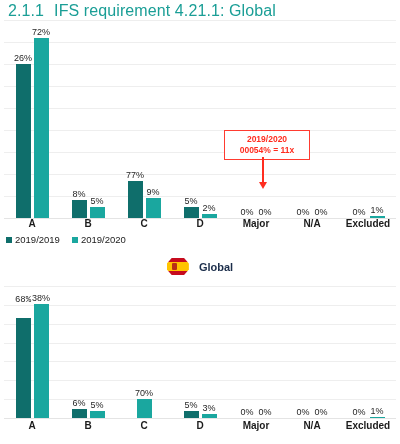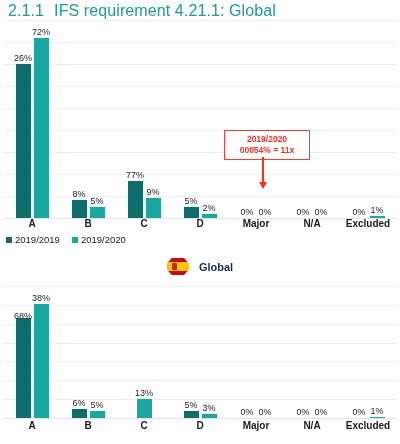--- a/index.html
+++ b/index.html
@@ -346,41 +346,41 @@
         <div class="gridline" style="top: 56.5714px;"></div>
         <div class="gridline" style="top: 75.4286px;"></div>
         <div class="gridline" style="top: 94.2857px;"></div>
         <div class="gridline" style="top: 113.143px;"></div>
         <div class="gridline baseline" style="top: 132px;"></div>
       </div>
     <div class="groups" id="groups-spain">
         <div class="group">
           <div class="bar-wrap">
             <div class="bar" style="height: 99.7333px;"></div>
-            <div class="bar-label" style="bottom: 97px;">68%</div>
+            <div class="bar-label" style="bottom: 113px; font-family: Liberation Mono, monospace;">68%</div>
           </div>
           <div class="bar-wrap">
             <div class="bar s2" style="height: 114.4px;"></div>
             <div class="bar-label" style="bottom: 115.4px;">38%</div>
           </div>
         </div>
         <div class="group">
           <div class="bar-wrap">
             <div class="bar" style="height: 8.8px;"></div>
             <div class="bar-label" style="bottom: 9.8px;">6%</div>
           </div>
           <div class="bar-wrap">
             <div class="bar s2" style="height: 7.33333px;"></div>
             <div class="bar-label" style="bottom: 8.33333px;">5%</div>
           </div>
         </div>
         <div class="group">
           <div class="bar-wrap">
             <div class="bar s2" style="height: 19.0667px;"></div>
-            <div class="bar-label" style="bottom: 20.0667px;">13%</div>
+            <div class="bar-label" style="bottom: 20.0667px;">70%</div>
           </div>
         </div>
         <div class="group">
           <div class="bar-wrap">
             <div class="bar" style="height: 7.33333px;"></div>
             <div class="bar-label" style="bottom: 8.33333px;">5%</div>
           </div>
           <div class="bar-wrap">
             <div class="bar s2" style="height: 4.4px;"></div>
             <div class="bar-label" style="bottom: 5.4px;">3%</div>

